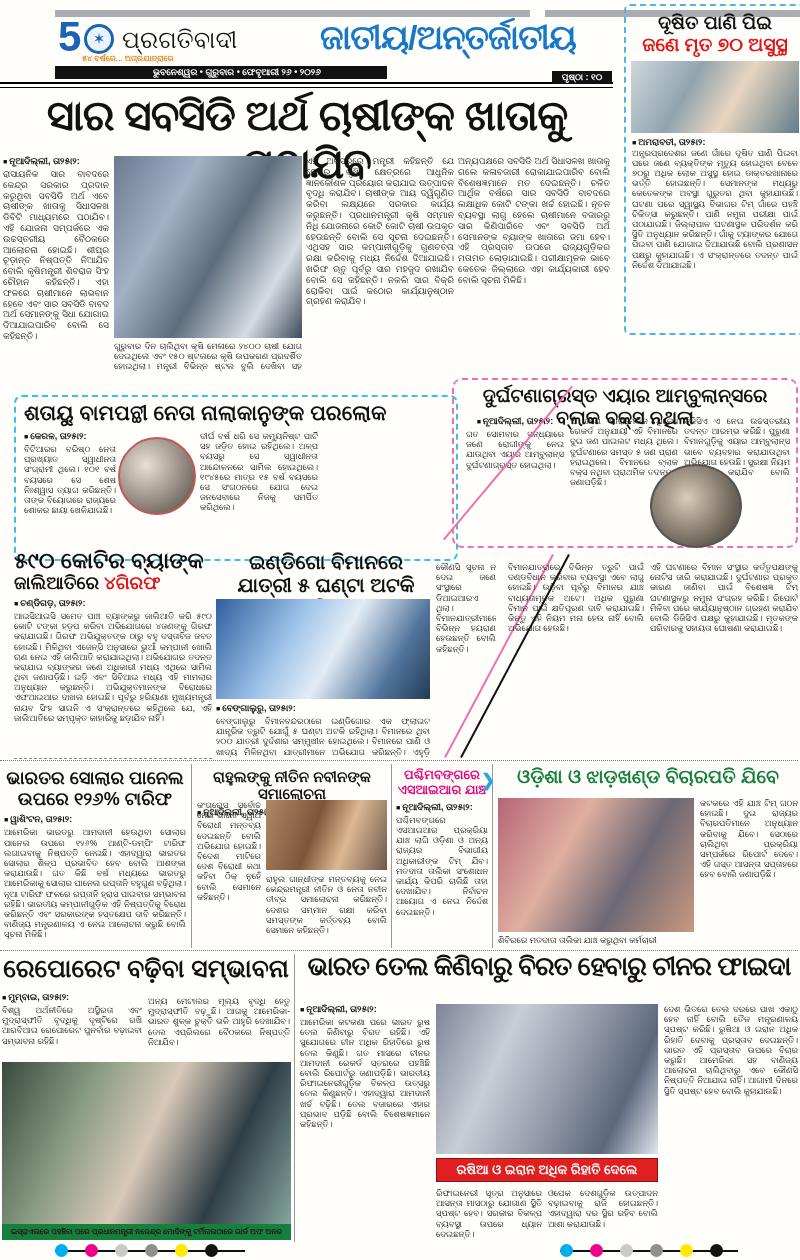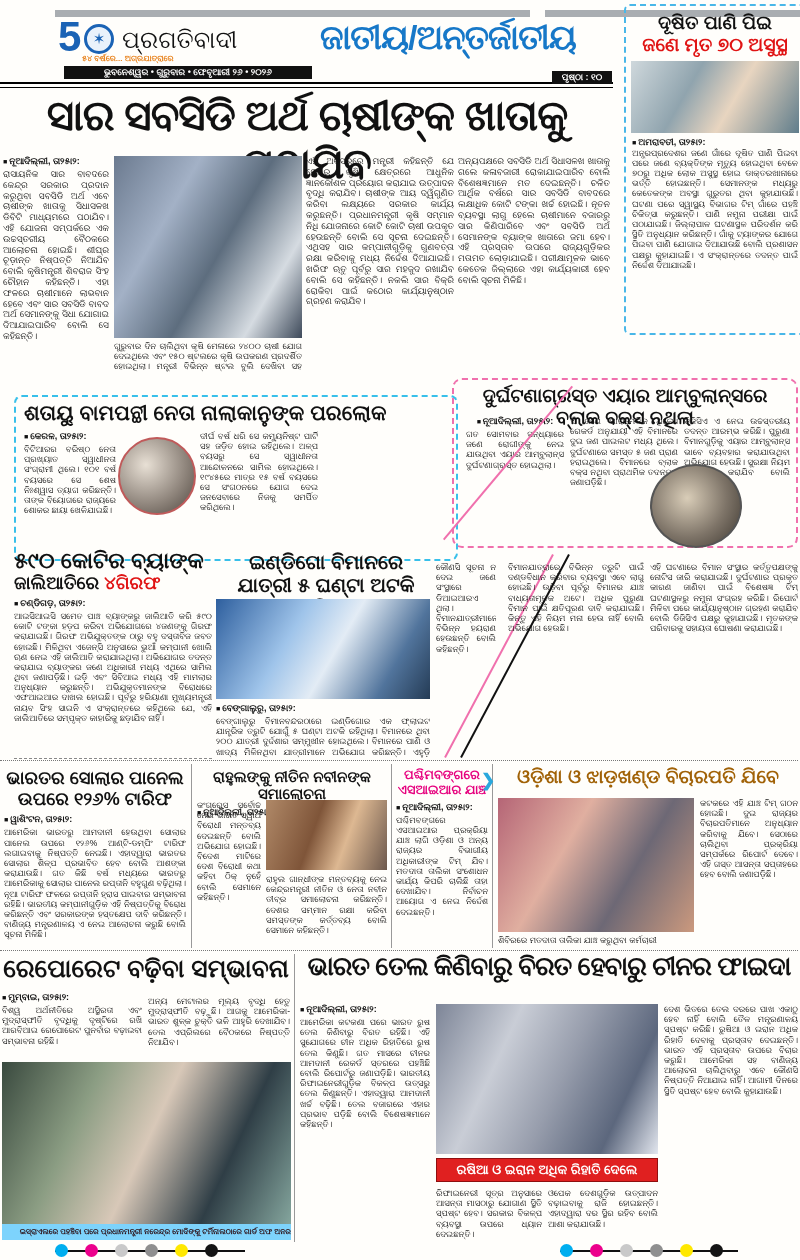--- a/index.html
+++ b/index.html
@@ -27,41 +27,41 @@
   .ph.plane{background:linear-gradient(120deg,#2e5f9e 0%,#9fc4ea 35%,#e3ecf5 55%,#51749c 80%,#243b55 100%);}
   .ph.faces{background:linear-gradient(110deg,#b08968 0%,#7f5539 40%,#ddb892 65%,#6c584c 100%);}
   .ph.street{background:linear-gradient(120deg,#b56576 0%,#e0afa0 35%,#6d6875 65%,#cb997e 100%);}
   .ph.mil{background:linear-gradient(115deg,#3a4a3f 0%,#8b9d83 28%,#d8c8b8 50%,#2f3e46 75%,#84a59d 100%);}
   .ph.oil{background:linear-gradient(115deg,#7d8597 0%,#c9cdd6 30%,#979dac 55%,#5c677d 80%,#e2e6ee 100%);}
   .circ{border-radius:50%;background:radial-gradient(circle at 35% 35%,#e8e0d5,#8d837a 60%,#4e463f 100%);}
   .vrule{width:0;border-left:1px solid #999;}
   .dotrule{border-top:1px dotted #777;height:0;}
   .diag{height:2px;transform-origin:center;}
   .redstrip{background:#e02020;border:1px solid #8f0f0f;color:#fff;font-size:13px;font-weight:bold;text-align:center;box-sizing:border-box;}
-  .capstrip{background:#7dd3fc;color:#2b0d12;font-size:7.5px;font-weight:bold;text-align:right;overflow:hidden;}
+  .capstrip{background:#15803d;color:#2b0d12;font-size:7.5px;font-weight:bold;text-align:center;overflow:hidden;}
   .dots{display:flex;align-items:center;gap:17px;}
   .dots .d{width:13px;height:13px;border-radius:50%;display:inline-block;}
   .dotline{height:2px;background:#111;}
   .magenta{color:#e6007e;}
-  .blueh{color:#a16207;}
+  .blueh{color:#15803d;}
   .red{color:#e01414;}
 </style>
 </head>
 <body>
 
 <div id="page">
 
   <div class="abs bar" style="left:55px;top:10px;width:475px;"></div>
   <div class="abs bar" style="left:545px;top:10px;width:255px;"></div>
 
   <div class="abs logo5" style="left:58px;top:16px;">5</div>
   <div class="abs emblem" style="left:84px;top:24px;"></div>
   <div class="abs papername" style="left:122px;top:26px;">ପ୍ରଗତିବାଦୀ</div>
   <div class="abs tagline" style="left:82px;top:54px;">୫୪ ବର୍ଷରେ... ଅଗ୍ରଯାତ୍ରାରେ</div>
-  <div class="abs datestrip" style="left:64px;top:66px;width:248px;height:13px;">ଭୁବନେଶ୍ୱର • ଗୁରୁବାର • ଫେବୃଆରୀ ୨୬ • ୨୦୨୬</div>
+  <div class="abs datestrip" style="left:55px;top:66px;width:300px;height:13px;padding-left:32px;">ଭୁବନେଶ୍ୱର • ଗୁରୁବାର • ଫେବୃଆରୀ ୨୬ • ୨୦୨୬</div>
 
   <div class="abs section-title" style="left:278px;top:18px;width:340px;">ଜାତୀୟ/ଅନ୍ତର୍ଜାତୀୟ</div>
   <div class="abs dblrule" style="left:0px;top:82px;width:613px;"></div>
   <div class="abs pagebox" style="left:552px;top:71px;width:60px;height:13px;">ପୃଷ୍ଠା : ୧୦</div>
 
   <div class="abs" style="left:616px;top:4px;width:182px;height:331px;border:2px dashed #49b7e8;border-radius:6px;box-sizing:border-box;margin-left:8px;">
     <div class="h2" style="font-size:19px;text-align:center;margin-top:6px;">ଦୂଷିତ ପାଣି ପିଇ</div>
     <div class="h2 red" style="font-size:19px;text-align:center;">ଜଣେ ମୃତ ୭୦ ଅସୁସ୍ଥ</div>
     <div class="ph hosp" style="margin:5px 5px 4px 5px;height:72px;"></div>
     <div class="dl" style="margin:0 6px;">ଅମରାବତୀ, ତା୨୫ା୨:</div>

